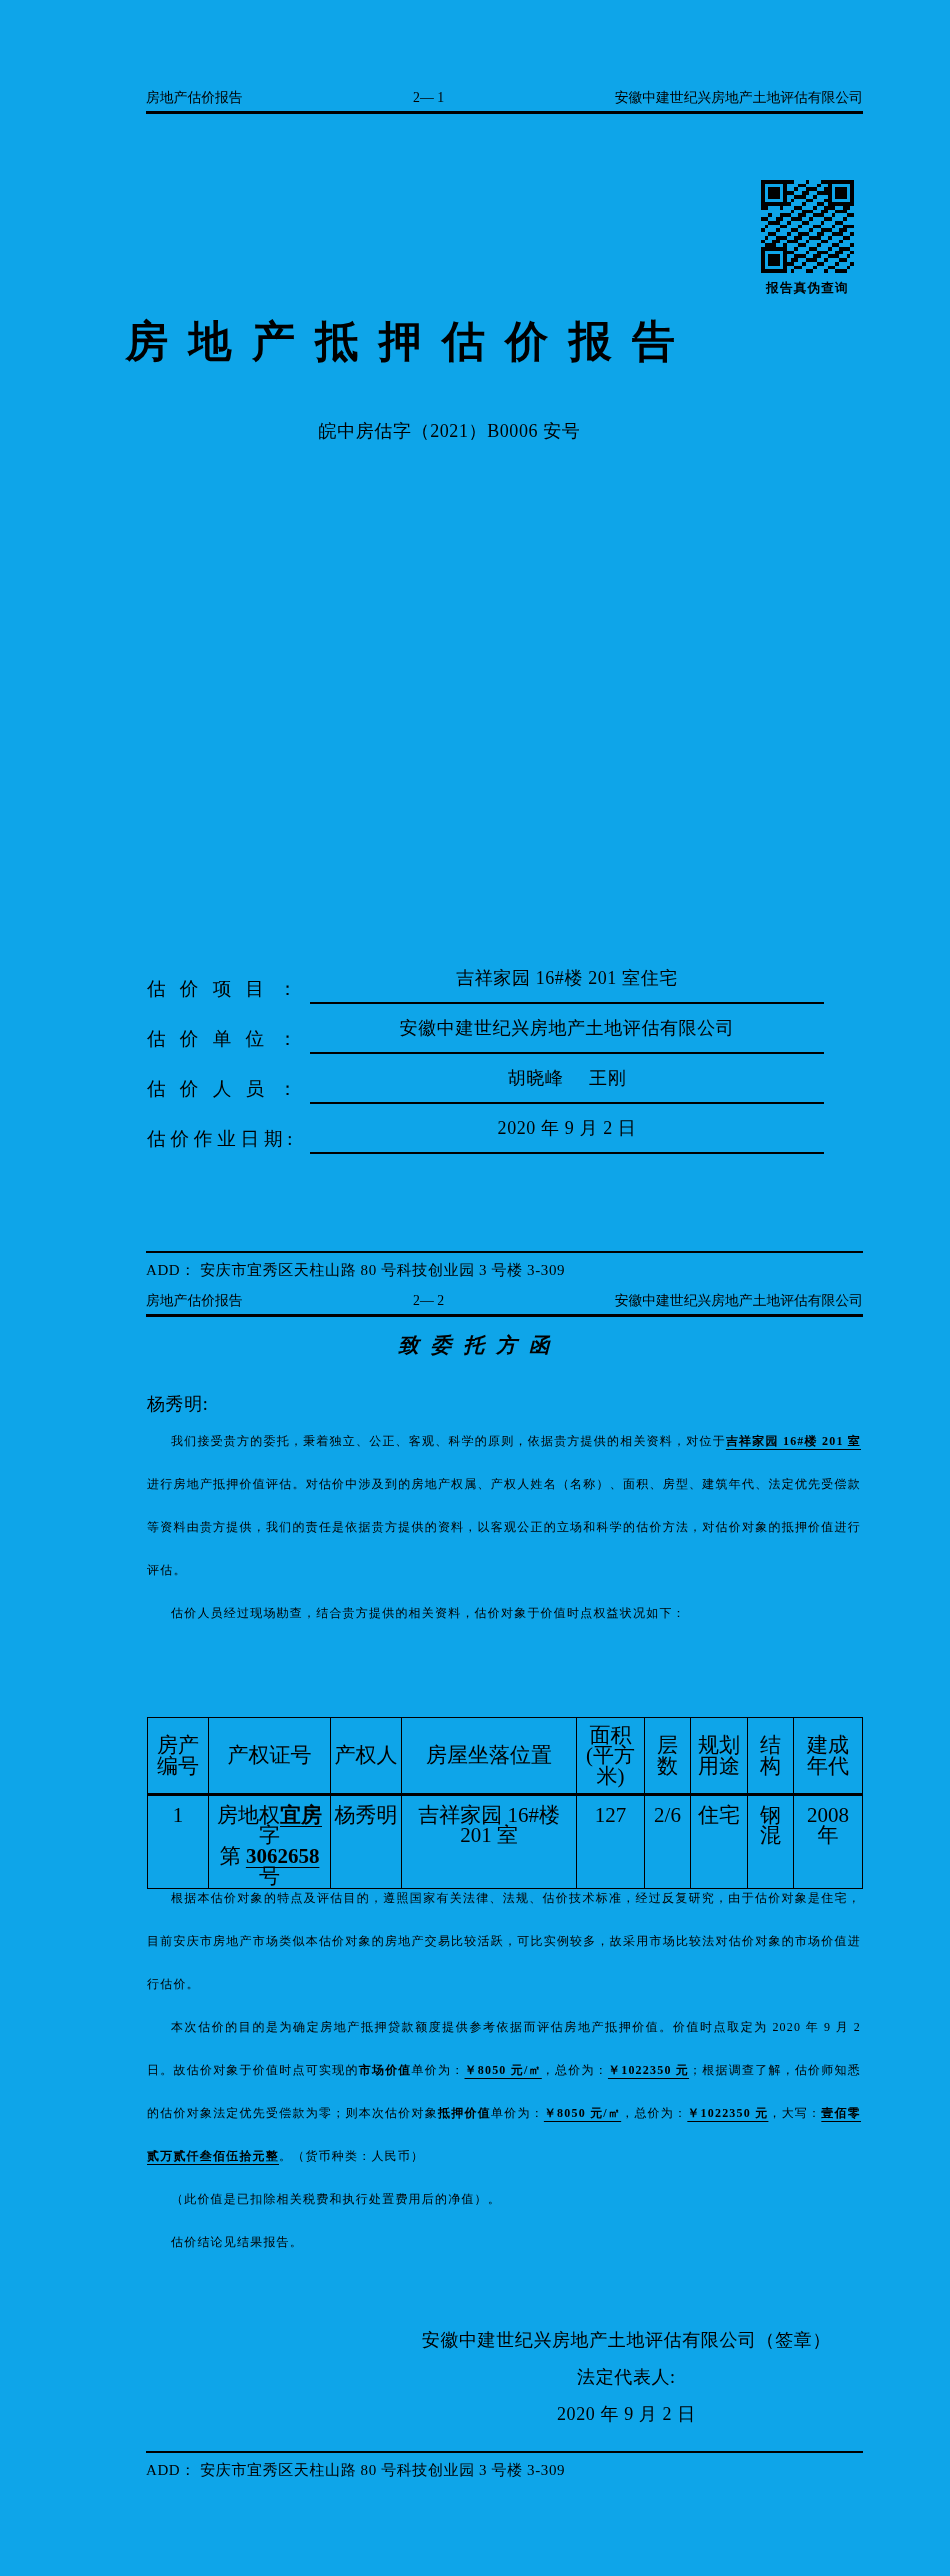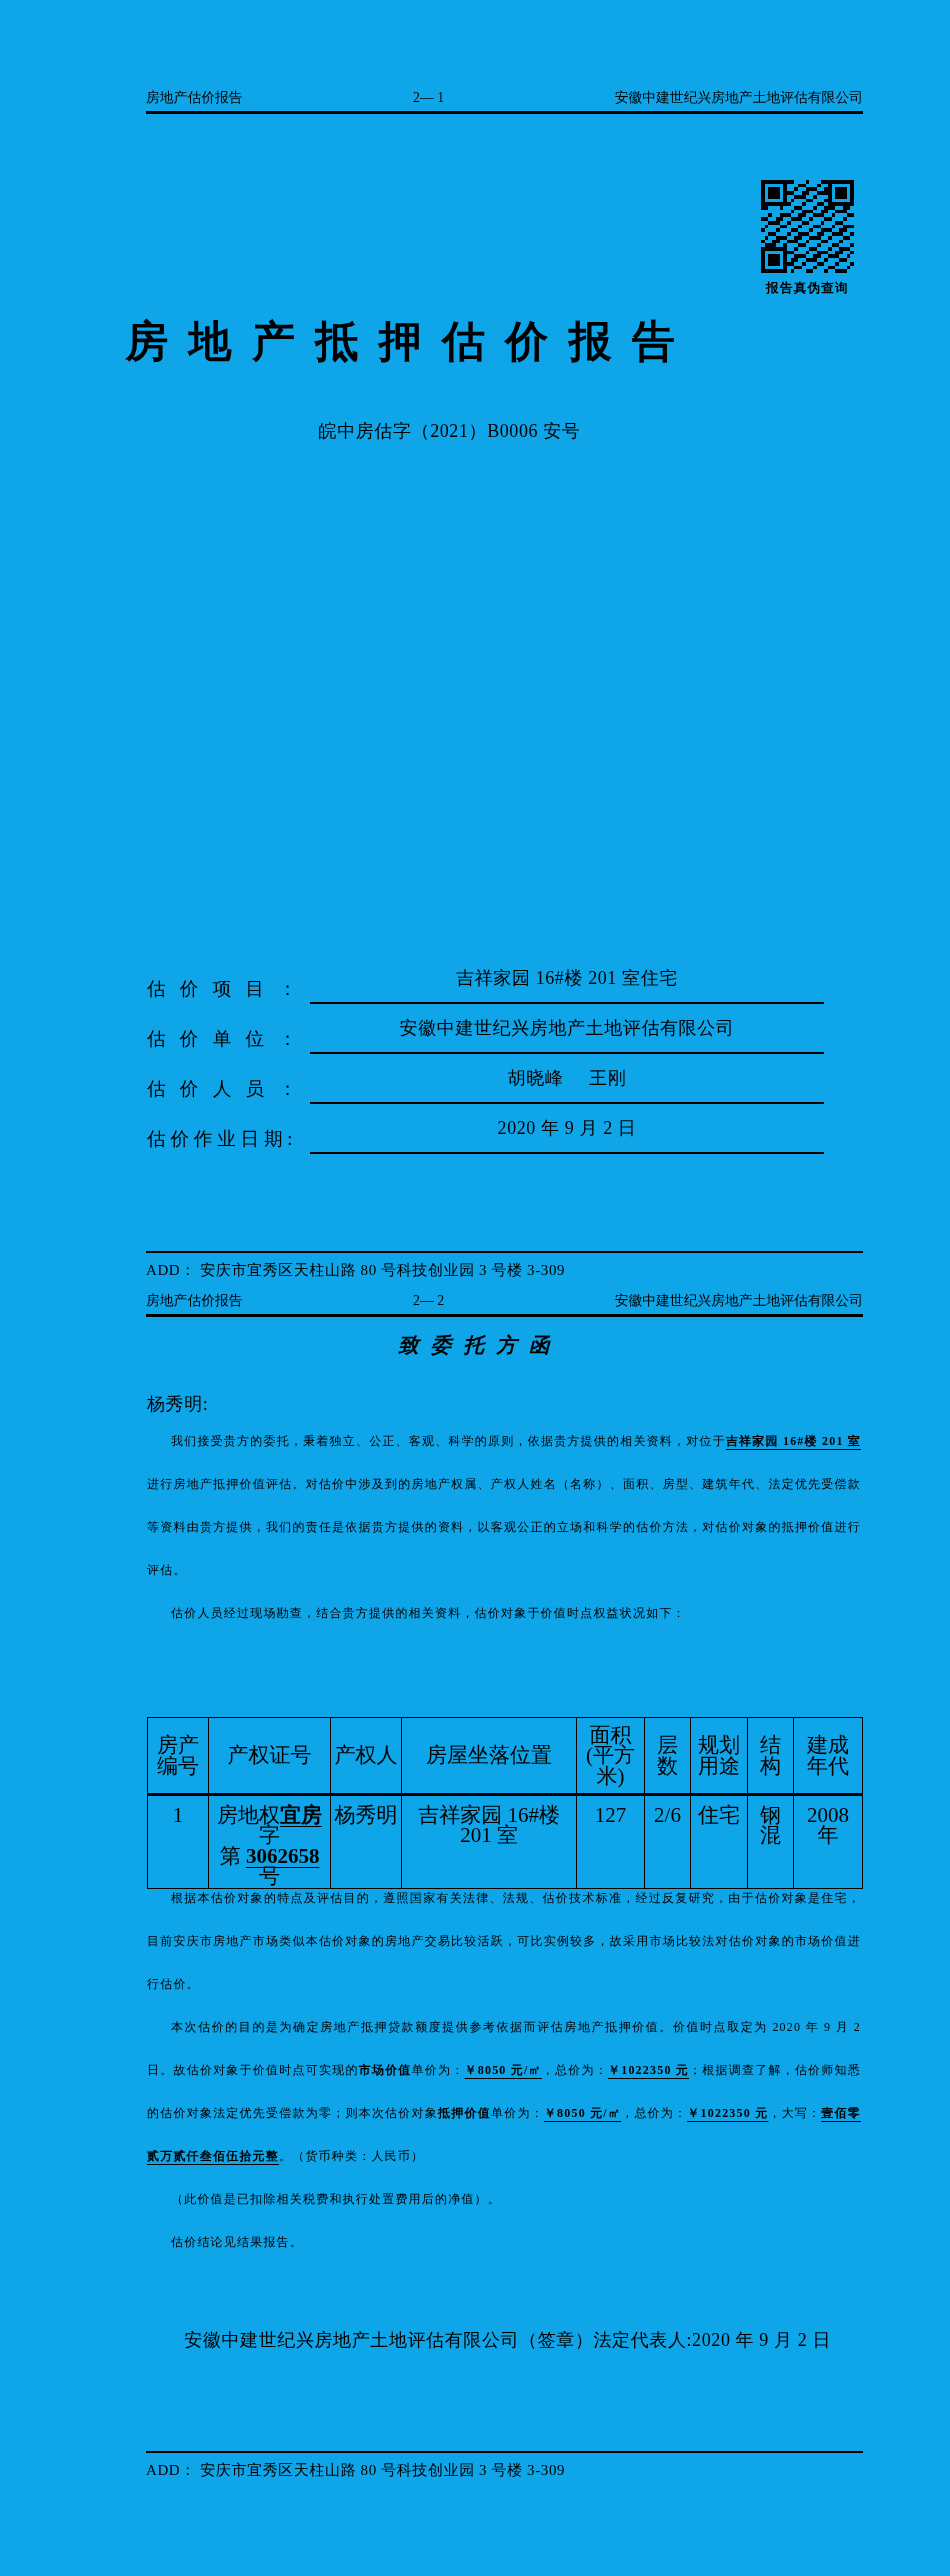--- a/index.html
+++ b/index.html
@@ -57,21 +57,21 @@
 
   
   .ptable{position:absolute;top:1717px;left:147px;width:714px;border-collapse:collapse;
     table-layout:fixed;font-size:21px;}
   .ptable th,.ptable td{border:1.2px solid #000;text-align:center;padding:1.2px 2.4px;
     font-weight:normal;white-space:pre-line;line-height:20.4px;}
   .ptable thead th{height:73px;vertical-align:middle;border-bottom:3.6px solid #000;}
   .ptable tbody td{height:77px;vertical-align:top;padding-top:8.4px;}
 
   
-  .sig{position:absolute;top:2327px;right:120px;display:flex;flex-direction:row;
+  .sig{position:absolute;top:2327px;right:120px;display:flex;flex-direction:column;
     align-items:center;font-size:18px;line-height:26px;letter-spacing:0.6px;}
   .sig > div{margin-bottom:10.8px;white-space:nowrap;}
 </style>
 </head>
 <body>
 
 <div class="page">
 
   <div class="runhead" style="top:89px;">
     <div class="runhead-line">

